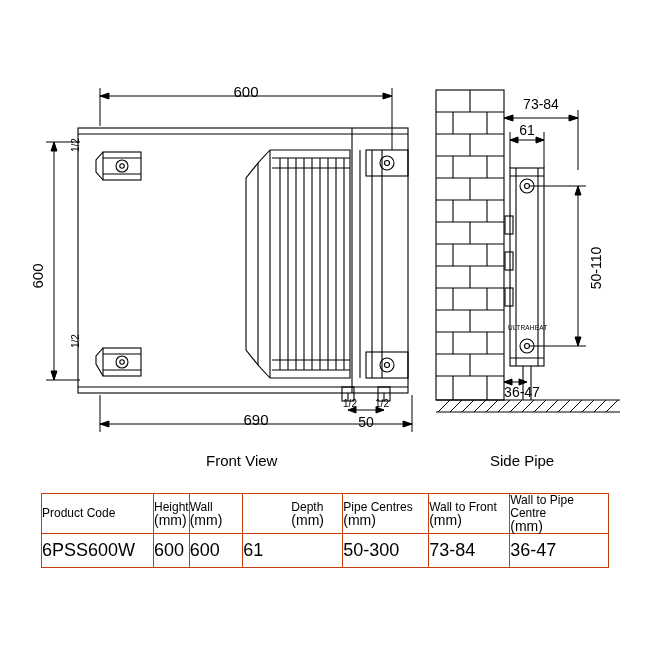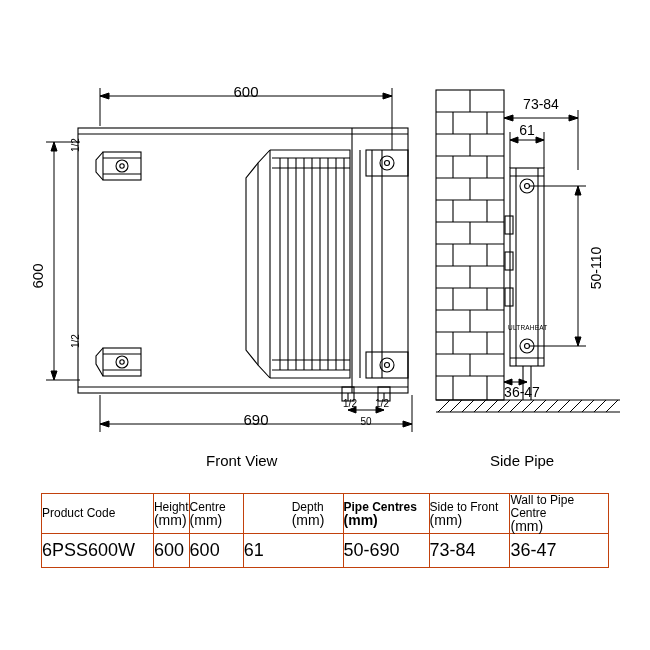--- a/index.html
+++ b/index.html
@@ -222,21 +222,21 @@
       <line x1="530" y1="346" x2="586" y2="346"></line>
     </g>
   </svg>
 
   <div class="lbl c" style="left:246px;top:86px;font-size:15px;">600</div>
 
   <div class="lbl" style="left:32px;top:276px;font-size:15px;transform:rotate(-90deg) translate(-50%,0);transform-origin:left top;">600</div>
 
   <div class="lbl c" style="left:256px;top:414px;font-size:15px;">690</div>
 
-  <div class="lbl c" style="left:366px;top:416px;font-size:10px;">50</div>
+  <div class="lbl c" style="left:366px;top:416px;font-size:14px;">50</div>
 
   <div class="lbl" style="left:70px;top:152px;font-size:10px;transform:rotate(-90deg);transform-origin:left top;">1/2</div>
   <div class="lbl" style="left:70px;top:348px;font-size:10px;transform:rotate(-90deg);transform-origin:left top;">1/2</div>
 
   <div class="lbl c" style="left:350px;top:398px;font-size:10px;">1/2</div>
   <div class="lbl c" style="left:382px;top:398px;font-size:10px;">1/2</div>
 
   <div class="lbl c" style="left:541px;top:98px;font-size:14px;">73-84</div>
 
   <div class="lbl c" style="left:527px;top:124px;font-size:14px;">61</div>
@@ -254,47 +254,47 @@
     <thead>
       <tr>
         <th style="width:114px;">
           <span>Product Code</span>
         </th>
         <th style="width:34px;">
           <span>Height</span>
           <span class="u">(mm)</span>
         </th>
         <th style="width:56px;">
-          <span>Centre</span>
+          <span>Wall</span>
           <span class="u">(mm)</span>
         </th>
         <th style="width:54px;padding-left:48px;">
           <span>Depth</span>
           <span class="u">(mm)</span>
         </th>
-        <th style="width:92px;font-weight:bold;">
+        <th style="width:92px;">
           <span>Pipe Centres</span>
           <span class="u">(mm)</span>
         </th>
         <th style="width:88px;">
-          <span>Side to Front</span>
+          <span>Wall to Front</span>
           <span class="u">(mm)</span>
         </th>
         <th style="width:108px;margin-left:36px;">
           <span>Wall to Pipe Centre</span>
           <span class="u">(mm)</span>
         </th>
       </tr>
     </thead>
     <tbody>
       <tr>
         <td>6PSS600W</td>
         <td>600</td>
         <td>600</td>
         <td>61</td>
-        <td>50-690</td>
+        <td>50-300</td>
         <td>73-84</td>
         <td>36-47</td>
       </tr>
     </tbody>
   </table>
 
 </div>
 
 </body></html>

